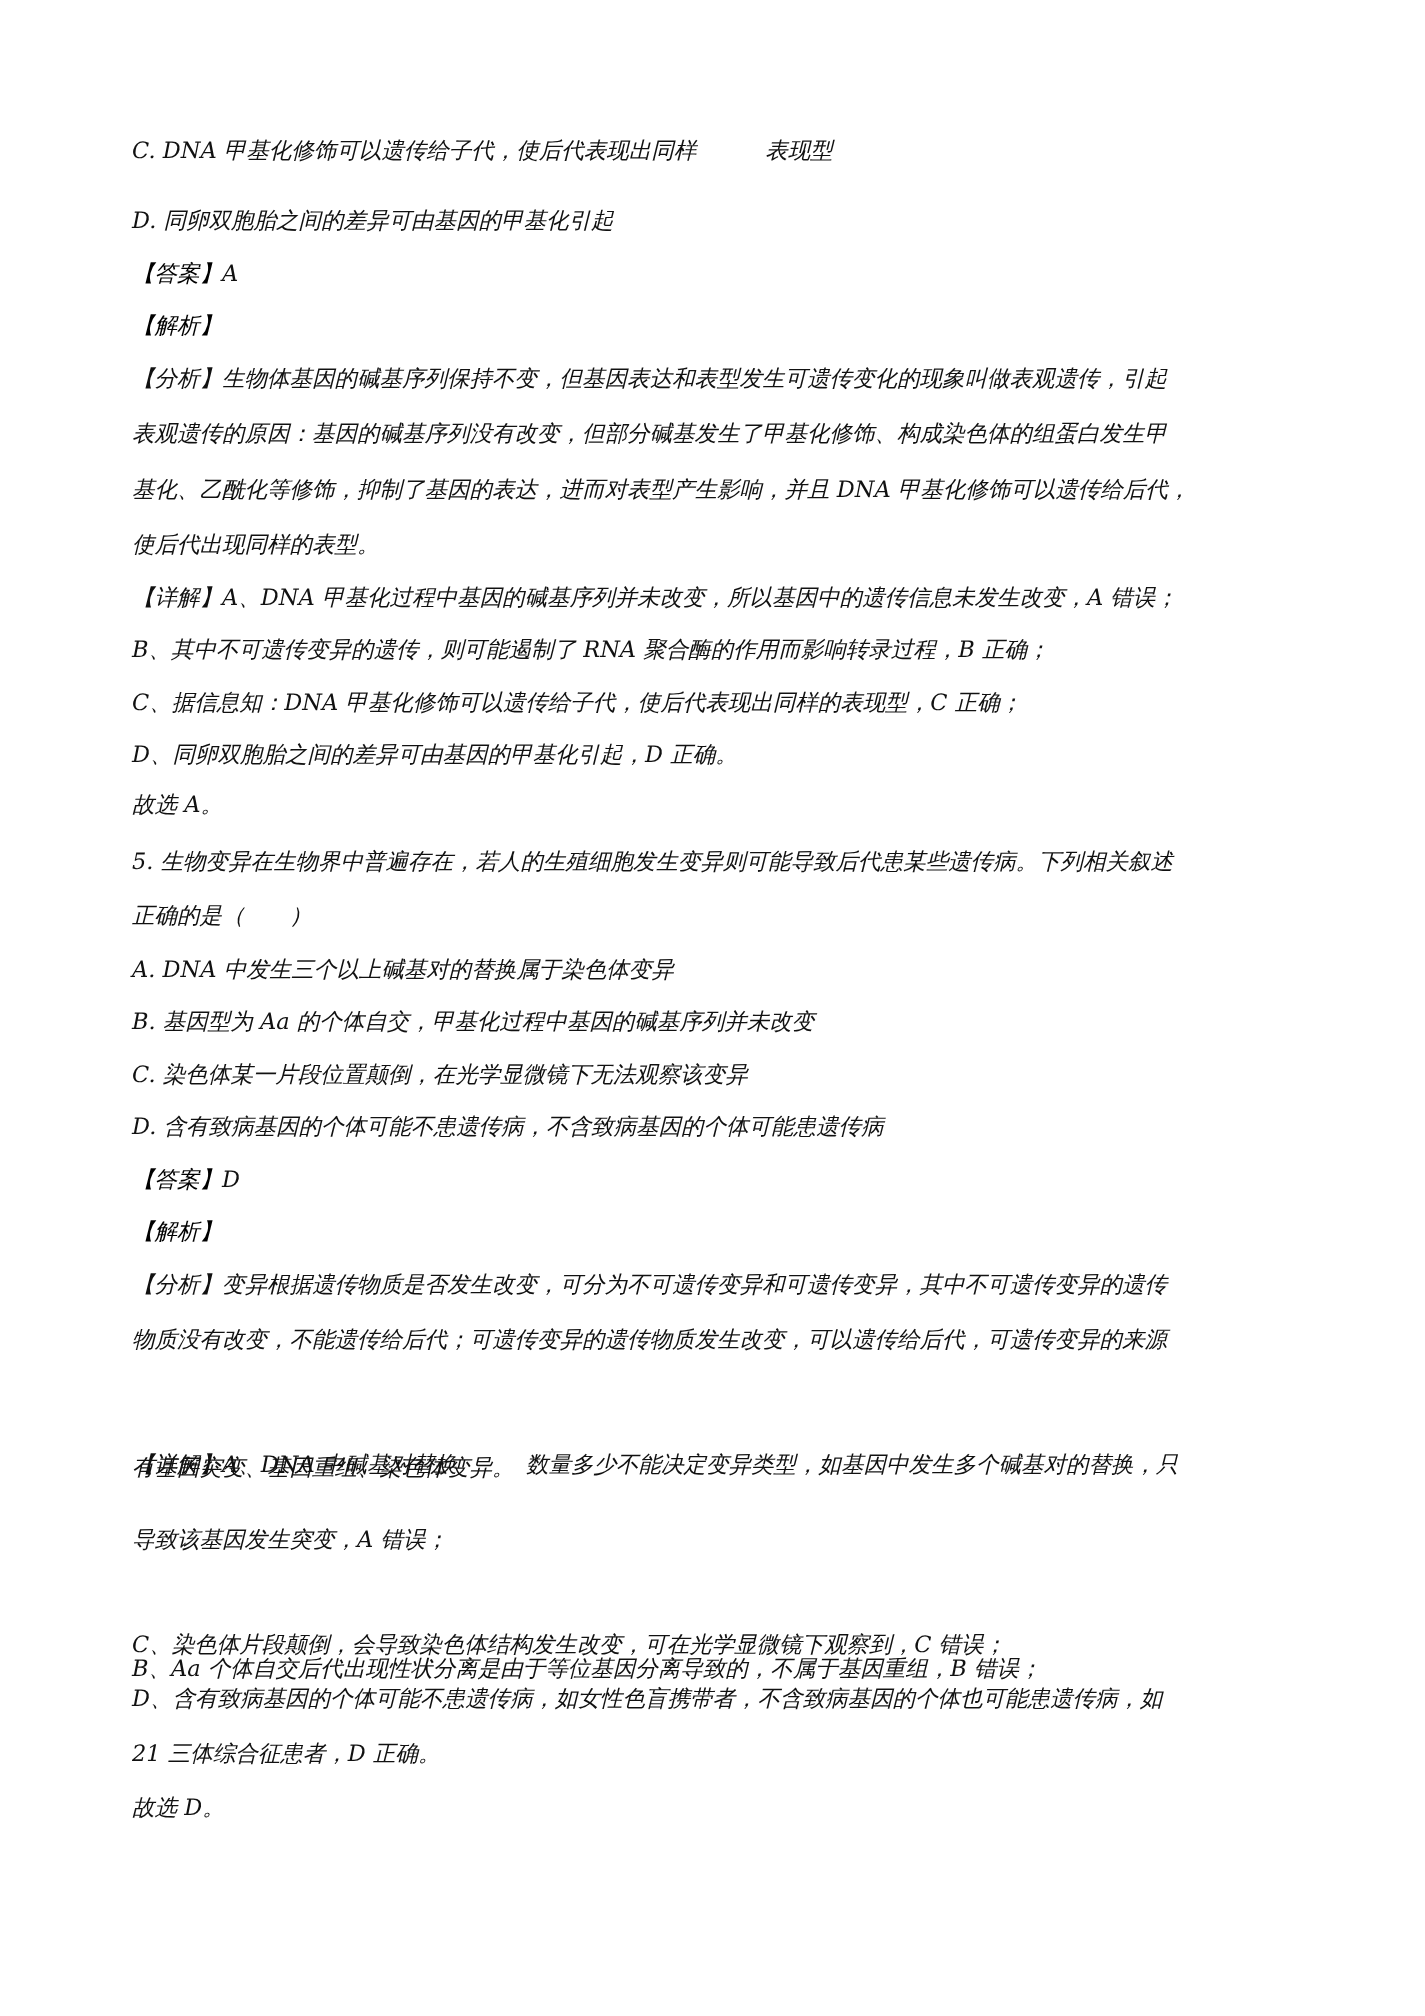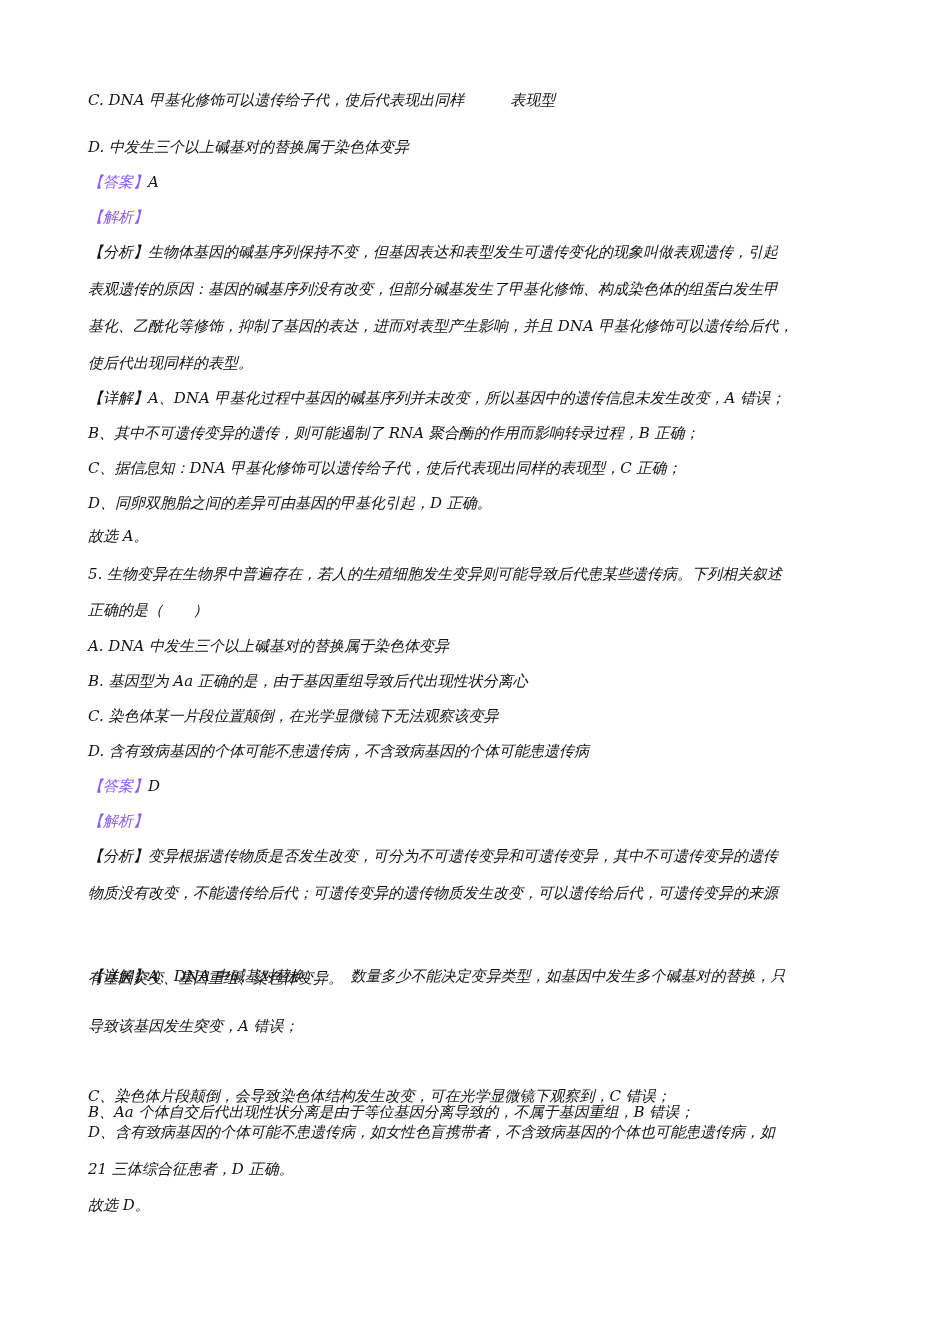--- a/index.html
+++ b/index.html
@@ -1,43 +1,43 @@
 <!DOCTYPE html>
 <html><head>
 <meta charset="utf-8">
 <style>
   html, body { margin: 0; padding: 0; background: #ffffff; }
   body { width: 950px; height: 1344px; position: relative; overflow: hidden;
     font-family: "DejaVu Serif", "Liberation Serif", serif; color: #111; font-size: 15px; }
   .line { position: absolute; left: 88px; white-space: nowrap; line-height: 20px; font-style: italic; }
-  .tag { color: #8b5cf6; }
+  .tag { color: #000000; }
   .gap { display: inline-block; width: 46px; }
 </style>
 </head>
 <body>
 
 <div>
   <div class="line" style="top:90px"><span>C. DNA 甲基化修饰可以遗传给子代，使后代表现出同样</span><span class="gap"></span><span>表现型</span></div>
-  <div class="line" style="top:137px">D. 中发生三个以上碱基对的替换属于染色体变异</div>
+  <div class="line" style="top:137px">D. 同卵双胞胎之间的差异可由基因的甲基化引起</div>
   <div class="line" style="top:172px"><span class="tag">【答案】</span><span>A</span></div>
   <div class="line tag" style="top:207px">【解析】</div>
   <div class="line" style="top:242px">【分析】生物体基因的碱基序列保持不变，但基因表达和表型发生可遗传变化的现象叫做表观遗传，引起</div>
   <div class="line" style="top:279px">表观遗传的原因：基因的碱基序列没有改变，但部分碱基发生了甲基化修饰、构成染色体的组蛋白发生甲</div>
   <div class="line" style="top:316px">基化、乙酰化等修饰，抑制了基因的表达，进而对表型产生影响，并且 DNA 甲基化修饰可以遗传给后代，</div>
   <div class="line" style="top:353px">使后代出现同样的表型。</div>
   <div class="line" style="top:388px">【详解】A、DNA 甲基化过程中基因的碱基序列并未改变，所以基因中的遗传信息未发生改变，A 错误；</div>
   <div class="line" style="top:423px">B、其中不可遗传变异的遗传，则可能遏制了 RNA 聚合酶的作用而影响转录过程，B 正确；</div>
   <div class="line" style="top:458px">C、据信息知：DNA 甲基化修饰可以遗传给子代，使后代表现出同样的表现型，C 正确；</div>
   <div class="line" style="top:493px">D、同卵双胞胎之间的差异可由基因的甲基化引起，D 正确。</div>
   <div class="line" style="top:526px">故选 A。</div>
 
   <div class="line" style="top:564px">5. 生物变异在生物界中普遍存在，若人的生殖细胞发生变异则可能导致后代患某些遗传病。下列相关叙述</div>
   <div class="line" style="top:600px">正确的是（　　）</div>
   <div class="line" style="top:636px">A. DNA 中发生三个以上碱基对的替换属于染色体变异</div>
-  <div class="line" style="top:671px">B. 基因型为 Aa 正确的是，由于基因重组导致后代出现性状分离心</div>
+  <div class="line" style="top:671px">B. 基因型为 Aa 的个体自交，甲基化过程中基因的碱基序列并未改变</div>
   <div class="line" style="top:706px">C. 染色体某一片段位置颠倒，在光学显微镜下无法观察该变异</div>
   <div class="line" style="top:741px">D. 含有致病基因的个体可能不患遗传病，不含致病基因的个体可能患遗传病</div>
   <div class="line" style="top:776px"><span class="tag">【答案】</span><span>D</span></div>
   <div class="line tag" style="top:811px">【解析】</div>
   <div class="line" style="top:846px">【分析】变异根据遗传物质是否发生改变，可分为不可遗传变异和可遗传变异，其中不可遗传变异的遗传</div>
   <div class="line" style="top:883px">物质没有改变，不能遗传给后代；可遗传变异的遗传物质发生改变，可以遗传给后代，可遗传变异的来源</div>
   <div class="line" style="top:968px">有基因突变、基因重组、染色体变异。</div>
   <div class="line" style="top:966px"><span>【详解】A、DNA 中碱基对替换</span><span class="gap"></span><span>数量多少不能决定变异类型，如基因中发生多个碱基对的替换，只</span></div>
   <div class="line" style="top:1016px">导致该基因发生突变，A 错误；</div>
   <div class="line" style="top:1102px">B、Aa 个体自交后代出现性状分离是由于等位基因分离导致的，不属于基因重组，B 错误；</div>

